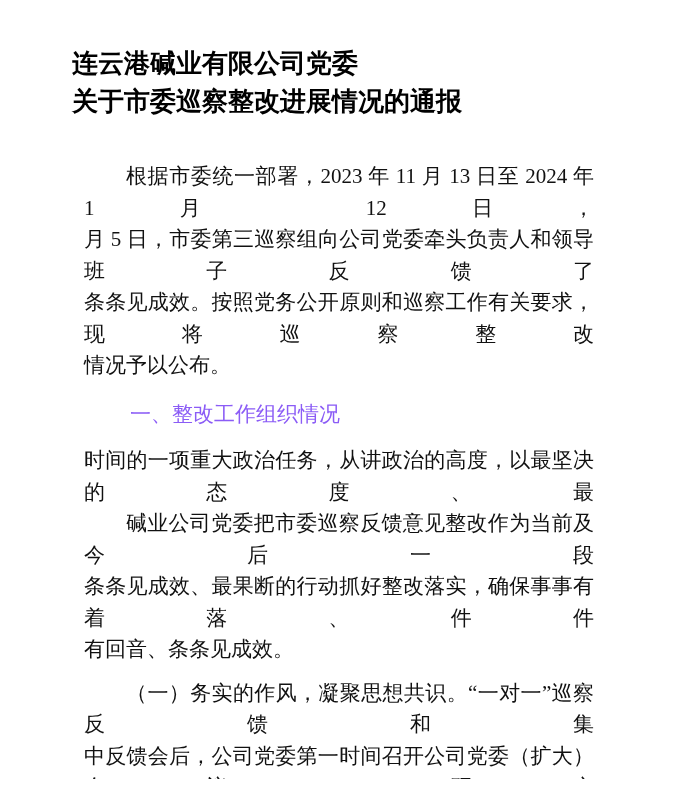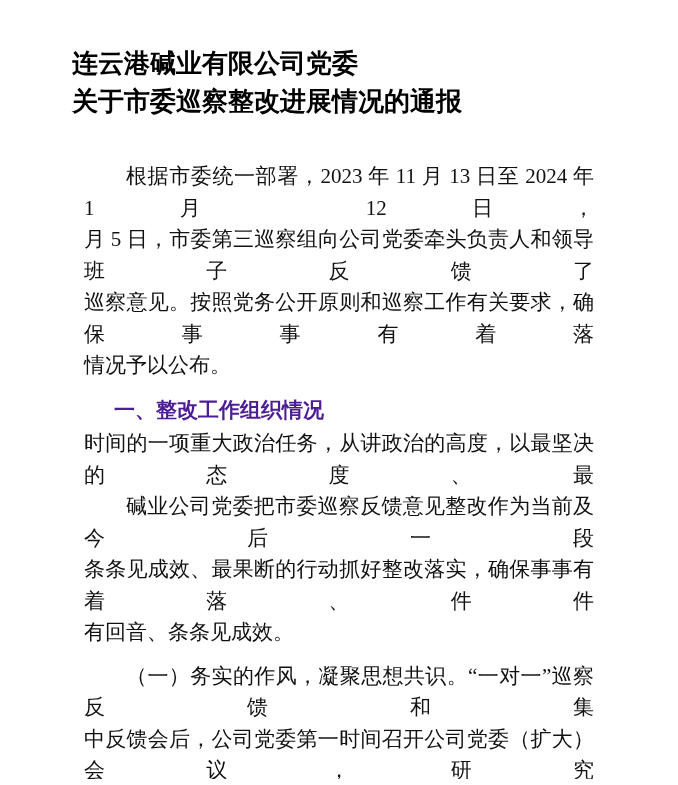--- a/index.html
+++ b/index.html
@@ -46,48 +46,48 @@
   .fill {
     text-align-last: justify;
   }
   .lastline {
     text-align-last: left;
   }
   .ind {
     text-indent: 42px;
   }
   .section-heading {
-    margin: 0;
+    margin: 16px;
     font-family: "Liberation Sans", sans-serif;
-    font-weight: bold;
+    font-weight: normal;
     font-size: 21px;
     line-height: 31.5px;
     text-indent: 42px;
-    color: #4c1d95;
+    color: #8b5cf6;
   }
   .kai-lead {
     font-family: "DejaVu Serif", serif;
   }
 </style>
 </head>
 <body>
 
 <div class="page">
 
   <h1 class="doc-title">
     <span class="line">连云港碱业有限公司党委</span>
     <span class="line">关于市委巡察整改进展情况的通报</span>
   </h1>
 
   <div class="doc-body">
 
     <p class="para para-1">
       <span class="line fill ind">根据市委统一部署，2023 年 11 月 13 日至 2024 年 1 月 12 日，</span>
       <span class="line fill">月 5 日，市委第三巡察组向公司党委牵头负责人和领导班子反馈了</span>
-      <span class="line fill">巡察意见。按照党务公开原则和巡察工作有关要求，确保事事有着落</span>
+      <span class="line fill">条条见成效。按照党务公开原则和巡察工作有关要求，现将巡察整改</span>
       <span class="line lastline">情况予以公布。</span>
     </p>
 
     <p class="section-heading">一、整改工作组织情况</p>
 
     <p class="para para-2">
       <span class="line fill">时间的一项重大政治任务，从讲政治的高度，以最坚决的态度、最</span>
       <span class="line fill ind">碱业公司党委把市委巡察反馈意见整改作为当前及今后一段</span>
       <span class="line fill">条条见成效、最果断的行动抓好整改落实，确保事事有着落、件件</span>
       <span class="line lastline">有回音、条条见成效。</span>

